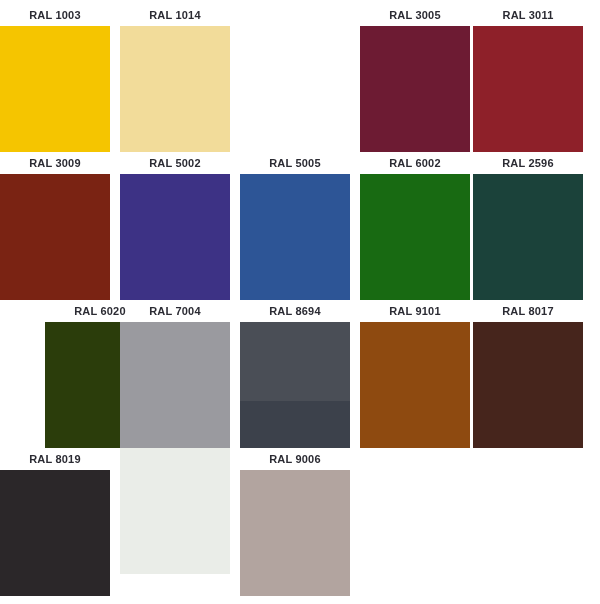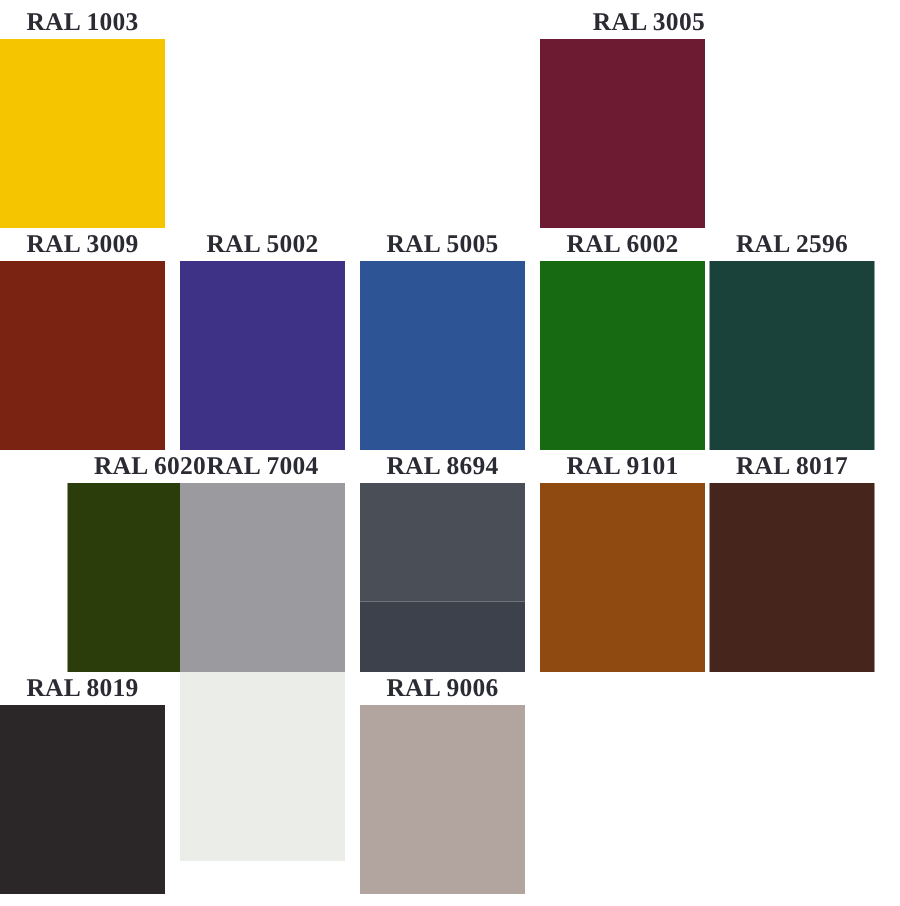--- a/index.html
+++ b/index.html
@@ -35,22 +35,22 @@
     width: 110px;
     height: 148px;
   }
 
   .swatch-label {
     display: block;
     width: 110px;
     height: 22px;
     line-height: 22px;
     text-align: center;
-    font-family: Liberation Serif, serif;
-    font-size: 17px;
+    font-family: Liberation Sans, sans-serif;
+    font-size: 11px;
     font-weight: bold;
     color: #2b2b33;
     letter-spacing: 0.2px;
     white-space: nowrap;
   }
 
   .swatch-chip {
     display: block;
     width: 110px;
     height: 126px;
@@ -75,23 +75,31 @@
 </head>
 <body>
 
 <div id="swatch-sheet" style="background: rgb(255, 255, 255);">
 
   <div class="swatch-row" style="top: 0px; margin-top: 4px;">
     <div class="swatch-cell" style="left:0px;">
       <span class="swatch-label" style="color: rgb(43, 43, 51);">RAL 1003</span>
       <span class="swatch-chip" style="background: rgb(245, 197, 0);"></span>
     </div>
+    <div class="swatch-cell" style="left:120px;">
+      <span class="swatch-label" style="color: rgb(43, 43, 51);">RAL 1014</span>
+      <span class="swatch-chip" style="background: rgb(242, 220, 154);"></span>
+    </div>
     <div class="swatch-cell" style="left:360px;">
-      <span class="swatch-label" style="color: rgb(43, 43, 51); text-align: right;">RAL 3005</span>
+      <span class="swatch-label" style="color: rgb(43, 43, 51);">RAL 3005</span>
       <span class="swatch-chip" style="background: rgb(109, 27, 51);"></span>
+    </div>
+    <div class="swatch-cell" style="left:473px;">
+      <span class="swatch-label" style="color: rgb(43, 43, 51);">RAL 3011</span>
+      <span class="swatch-chip" style="background: rgb(142, 32, 41);"></span>
     </div>
   </div>
 
   <div class="swatch-row" style="top: 0px; margin-top: 0px;">
     <div class="swatch-cell" style="left:0px;">
       <span class="swatch-label" style="color: rgb(43, 43, 51);">RAL 3009</span>
       <span class="swatch-chip" style="background: rgb(122, 35, 19);"></span>
     </div>
     <div class="swatch-cell" style="left:120px;">
       <span class="swatch-label" style="color: rgb(43, 43, 51);">RAL 5002</span>

